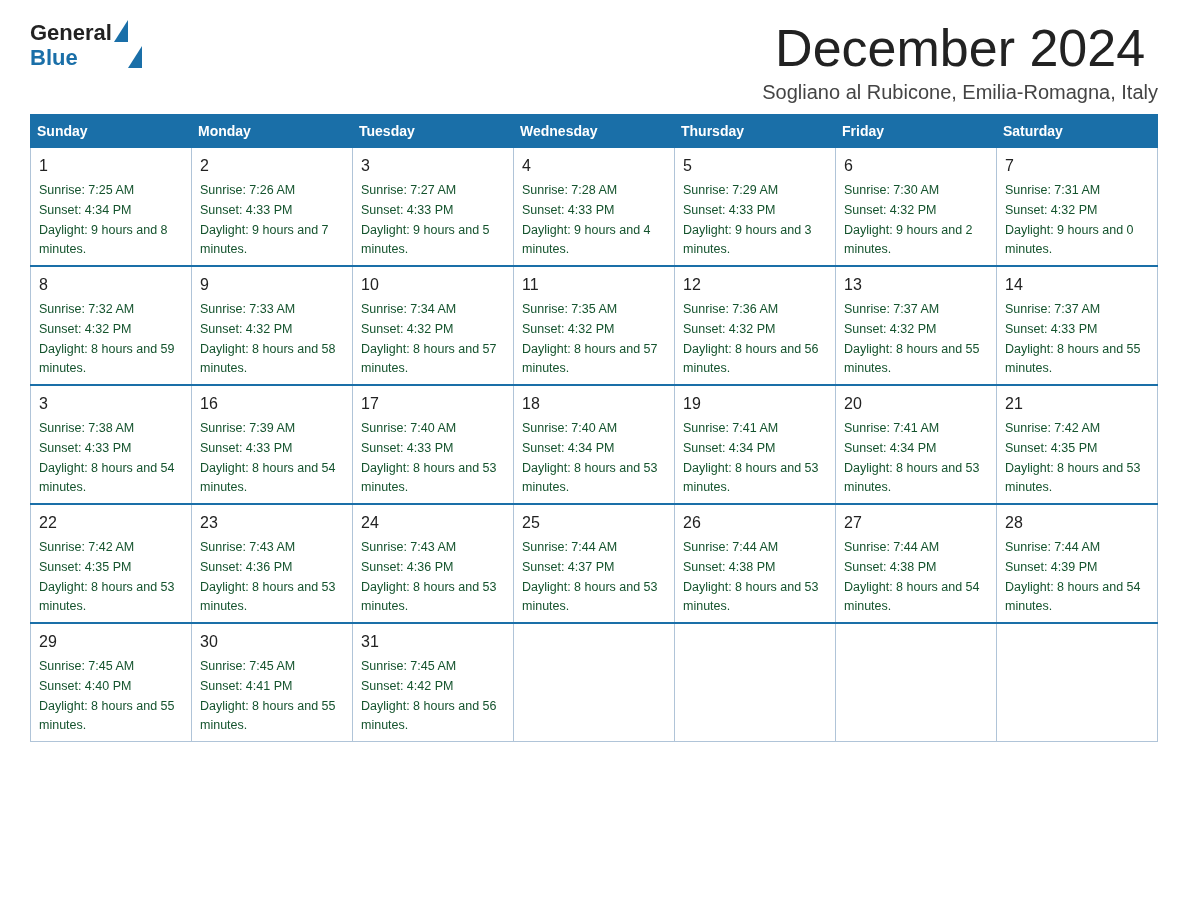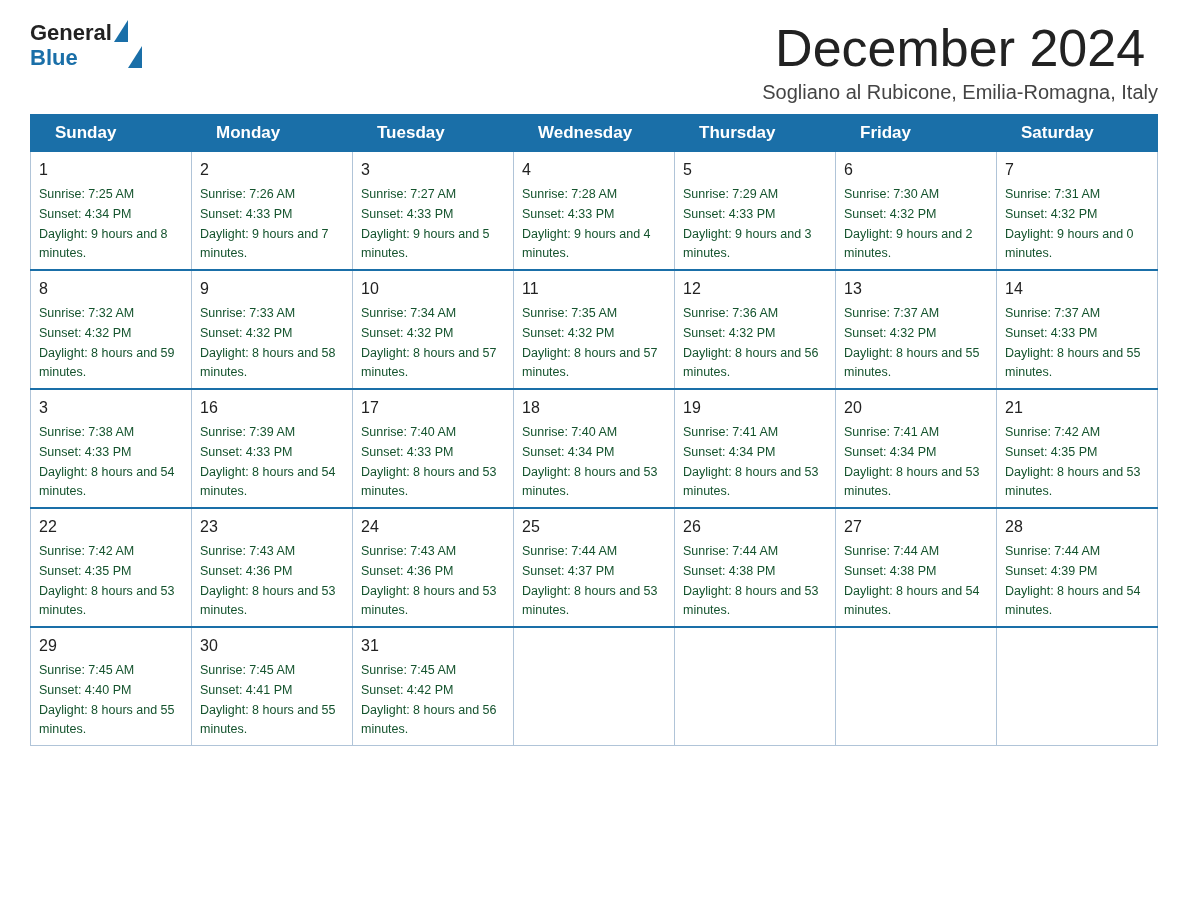--- a/index.html
+++ b/index.html
@@ -54,23 +54,23 @@
       margin-top: 4px;
     }
     .calendar-table {
       width: 100%;
       border-collapse: collapse;
       margin-top: 8px;
     }
     .calendar-table th {
       background-color: #1a6fa8;
       color: #fff;
-      font-size: 17px;
+      font-size: 14px;
       font-weight: 600;
-      padding: 8px 24px;
+      padding: 8px 6px;
       text-align: left;
       border: 1px solid #1a6fa8;
     }
     .calendar-table td {
       border: 1px solid #b0c4d8;
       vertical-align: top;
       padding: 6px 8px;
       width: 14.28%;
       min-height: 110px;
       font-size: 13px;

